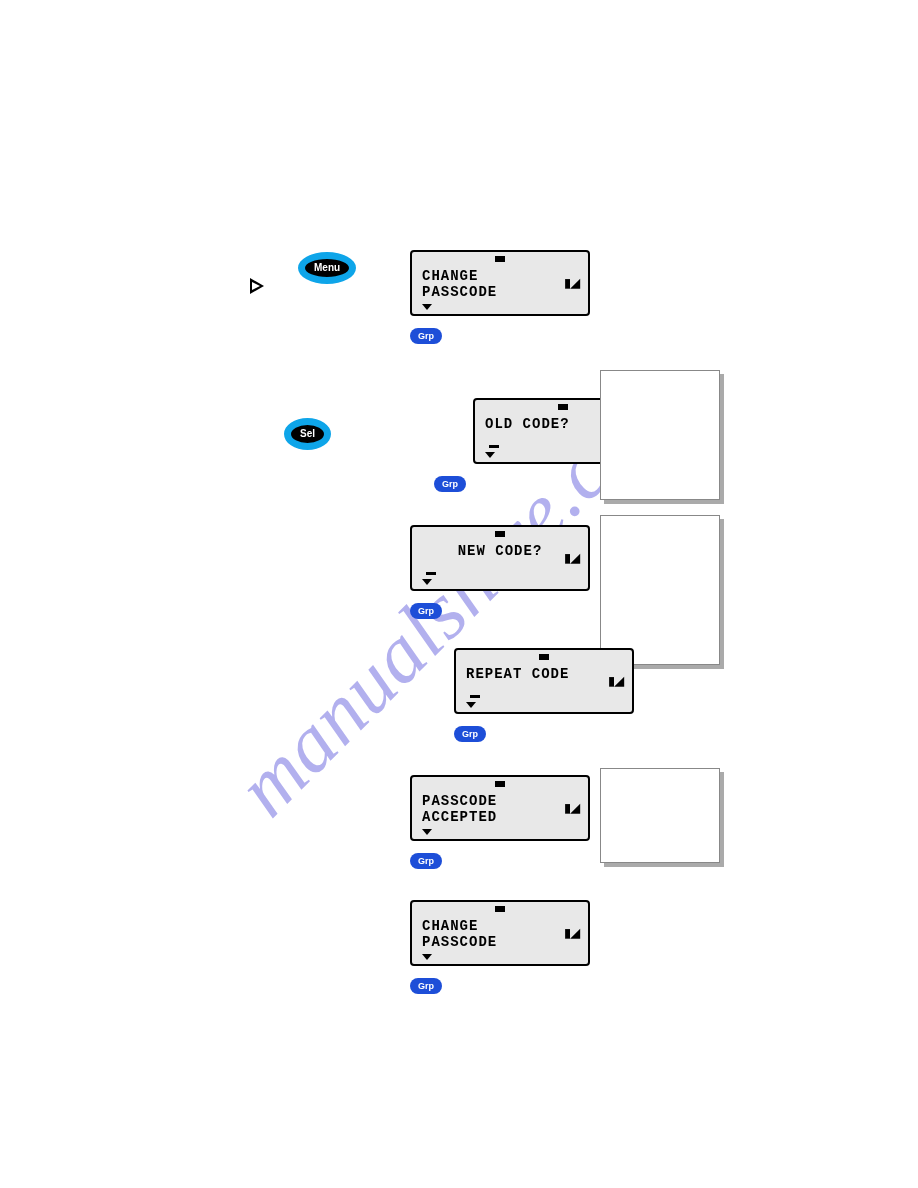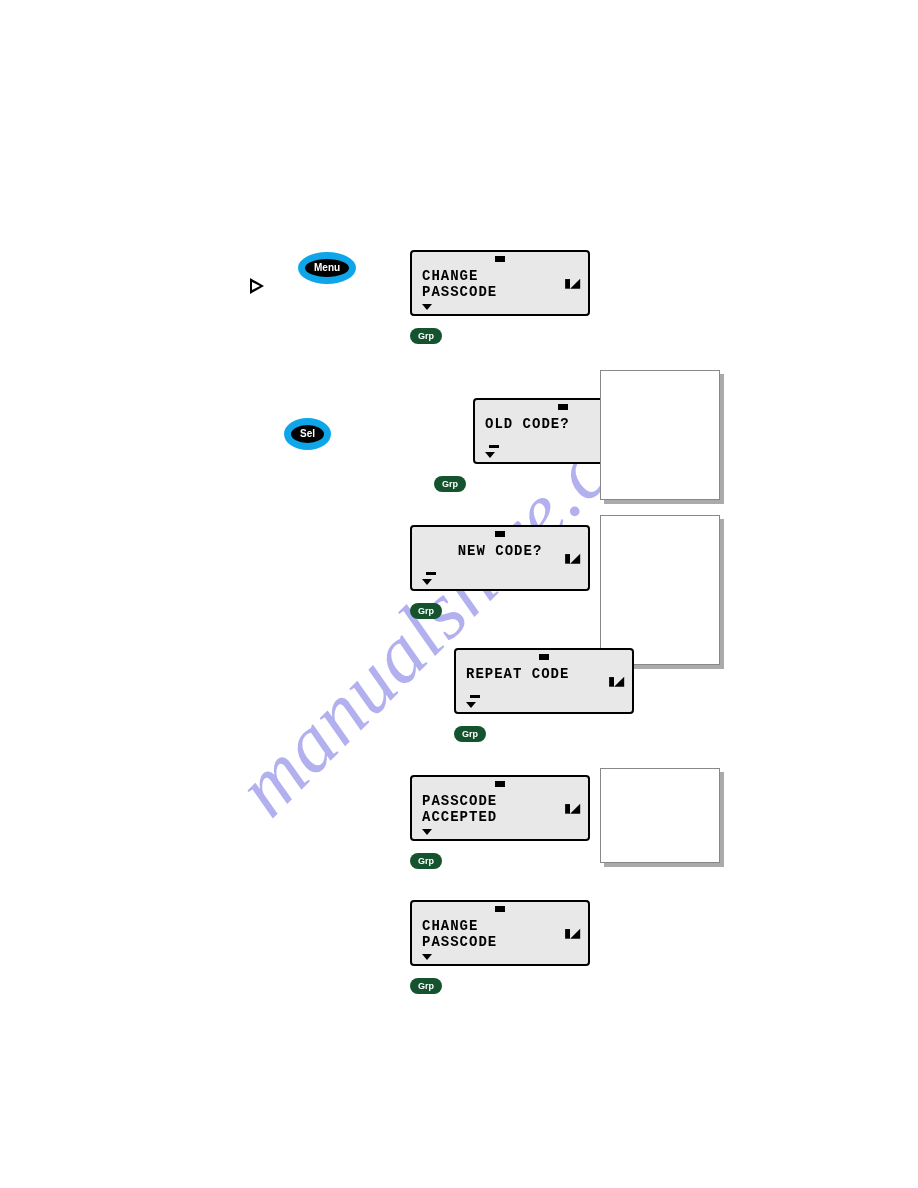--- a/index.html
+++ b/index.html
@@ -103,21 +103,21 @@
     bottom: 14px;
     left: 14px;
     width: 10px;
     height: 3px;
     background: #000;
   }
   .grp-pill {
     position: absolute;
     left: 0;
     bottom: -28px;
-    background: #14532d;
+    background: #1d4ed8;
     color: #fff;
     font-size: 9px;
     font-weight: bold;
     padding: 3px 8px;
     border-radius: 10px;
   }
   .sidebox {
     position: absolute;
     width: 120px;
     background: #fff;

